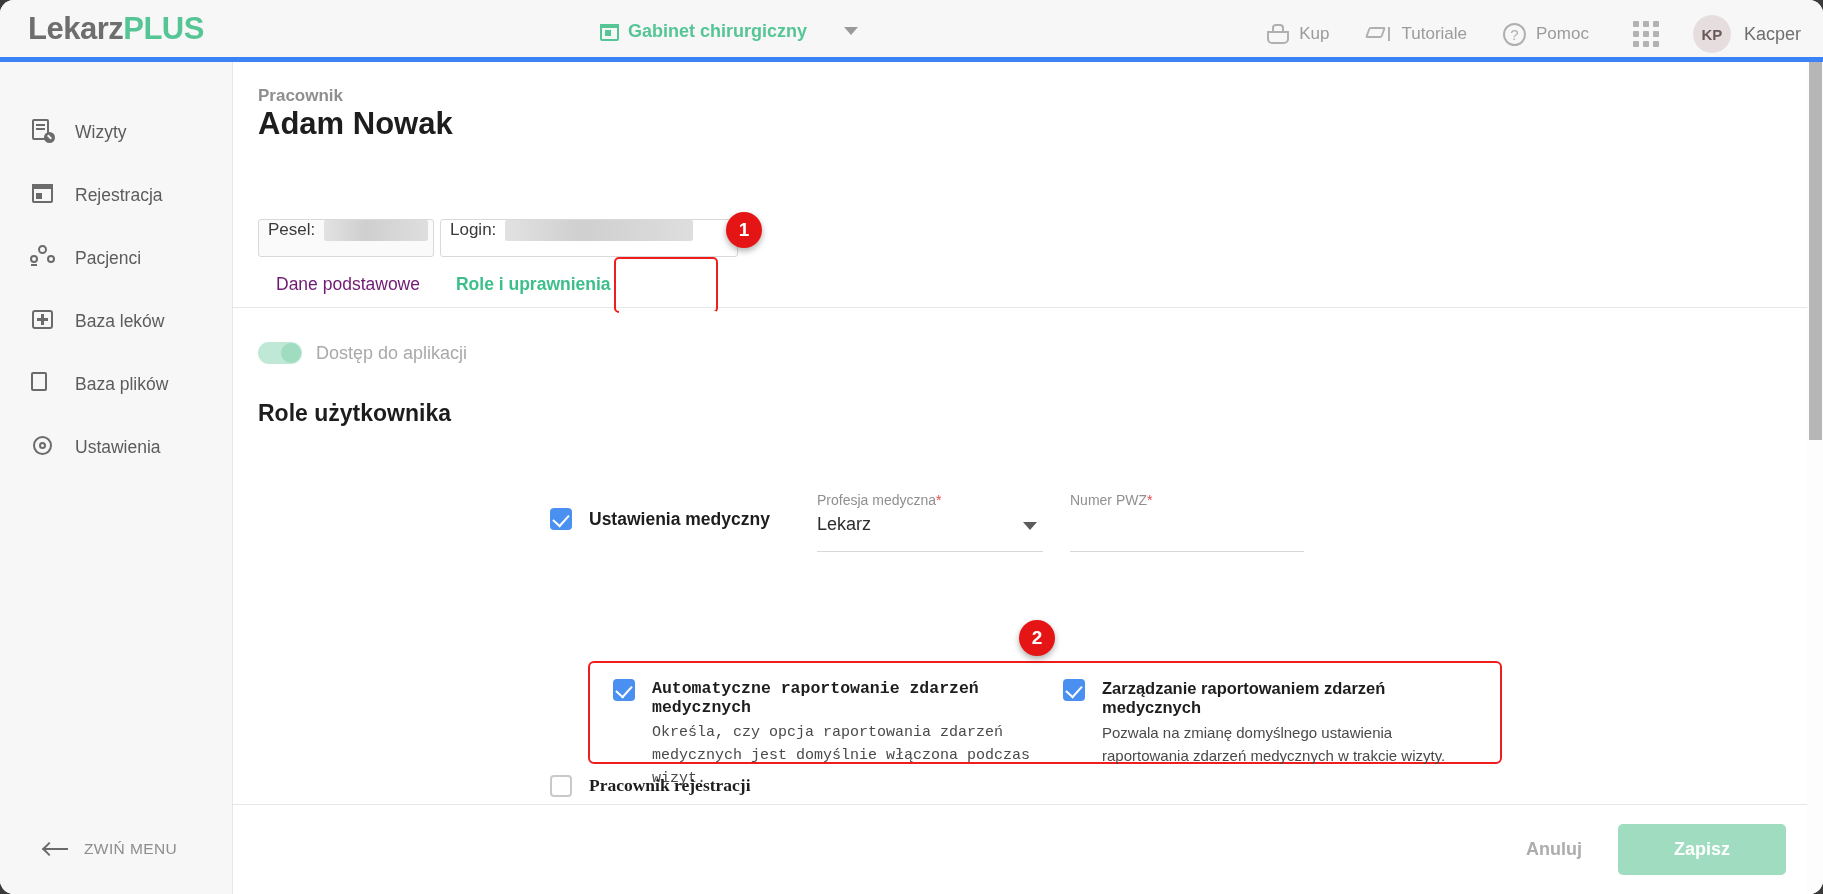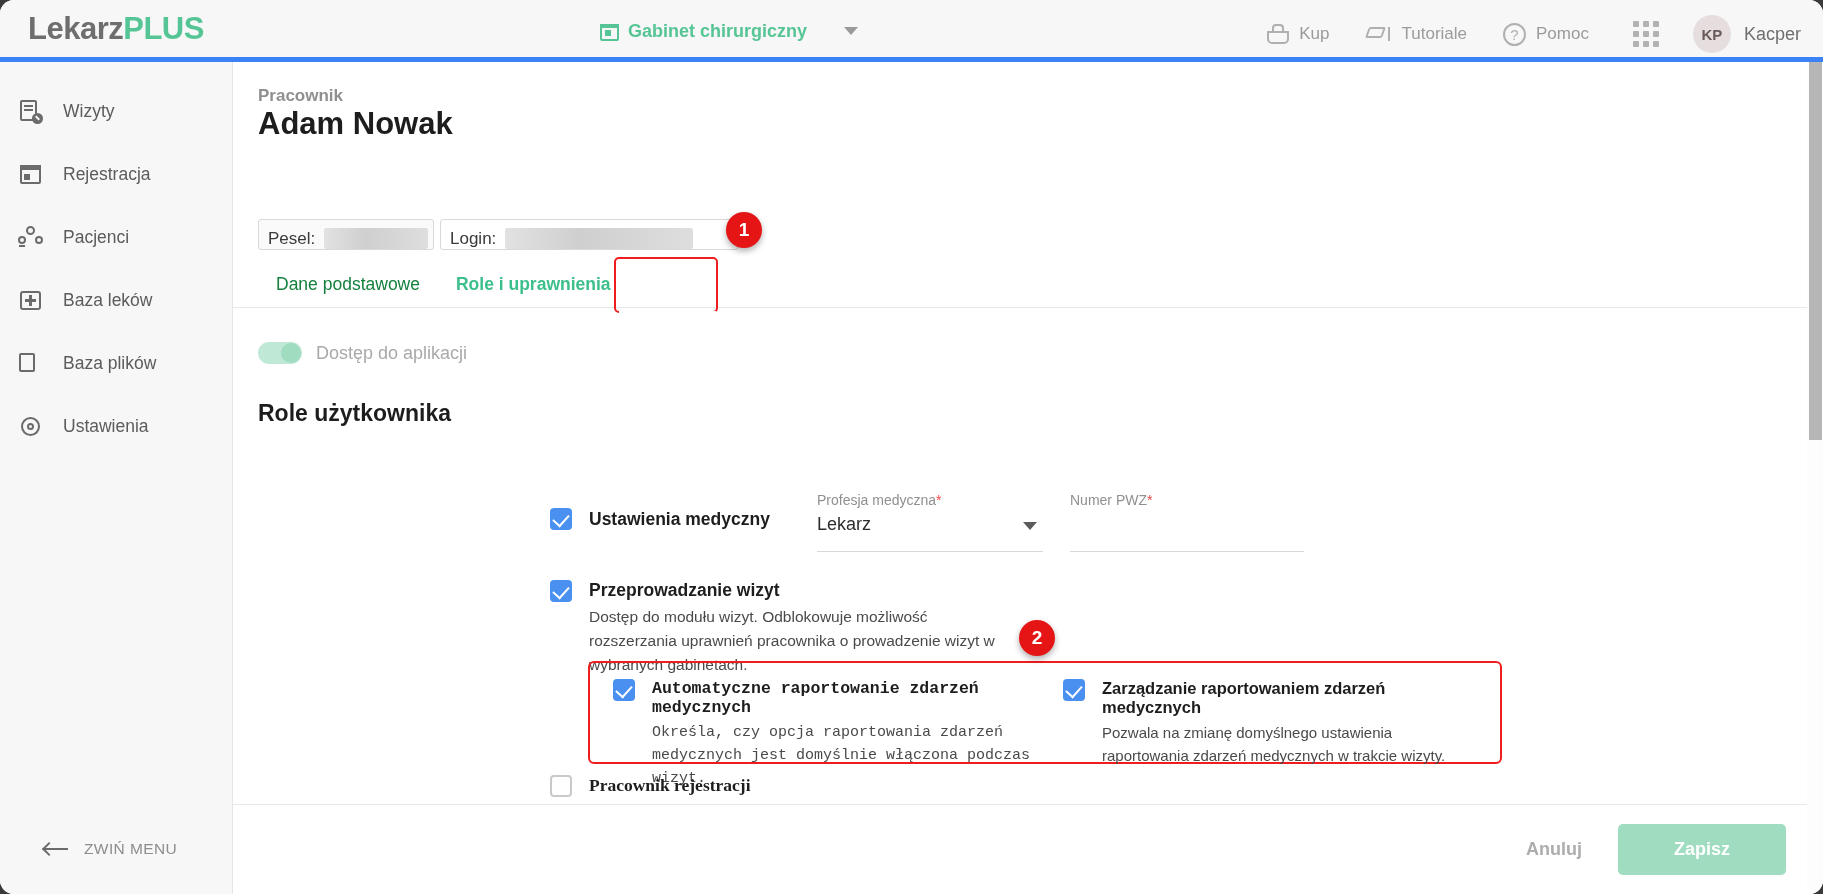--- a/index.html
+++ b/index.html
@@ -105,22 +105,22 @@
   .uname { color: #6f6f6f; font-size: 18px; }
 
   
   .sidebar {
     position: absolute; left: 0; top: 62px;
     width: 233px; height: 832px;
     background: #f7f7f7; border-right: 1px solid #e6e6e6;
   }
   .nav { padding-top: 18px; }
   .navitem {
-    display: flex; align-items: center; gap: 20px;
-    height: 63px; padding-left: 18px; color: #5c5c5c; font-size: 17.5px;
+    display: flex; align-items: flex-end; gap: 20px;
+    height: 63px; padding-left: 30px; color: #5c5c5c; font-size: 17.5px;
     cursor: pointer;
   }
   .navitem .ic { width: 25px; height: 25px; position: relative; flex: 0 0 auto; }
 
   .ic-visits b { position:absolute; left:2px; top:1px; width:17px; height:21px; border:2px solid #6b6b6b; border-radius:2px;}
   .ic-visits u { position:absolute; left:6px; top:6px; width:9px; height:2px; background:#6b6b6b; box-shadow:0 4px 0 #6b6b6b;}
   .ic-visits s { position:absolute; right:0px; bottom:0px; width:11px; height:11px; border-radius:50%; background:#6b6b6b;}
   .ic-visits s:after{content:"";position:absolute;left:3px;top:4px;width:5px;height:2px;background:#f7f7f7;transform:rotate(45deg);}
 
   .ic-reg b { position:absolute; left:2px; top:3px; width:21px; height:19px; border:2px solid #6b6b6b; border-radius:2px;}
@@ -154,32 +154,32 @@
   
   .main {
     position: absolute; left: 233px; top: 62px;
     width: 1581px; height: 832px; background: #ffffff; overflow: hidden;
   }
   .crumb { position:absolute; left:25px; top:24px; color:#8f8f8f; font-size:17px; font-weight:600;}
   .ptitle { position:absolute; left:25px; top:44px; color:#1d1d1d; font-size:31px; font-weight:bold;}
 
   .idrow { position:absolute; left:25px; top:157px; display:flex; gap:6px; }
   .idbox {
-    height: 31px; border: 1px solid #d9d9d9; border-radius: 3px;
-    display: flex; align-items: flex-end; background: #fff;
+    height: 38px; border: 1px solid #d9d9d9; border-radius: 3px;
+    display: flex; align-items: flex-start; background: #fff;
     font-size: 17px; color: #3a3a3a; padding-left: 9px; overflow: hidden;
   }
   .idbox.pesel { width: 176px; background:#fafafa;}
   .idbox.login { width: 298px; }
   .redact { height: 21px; background: linear-gradient(90deg,#e2e2e2,#cfcfcf 40%,#dedede); margin-left: 9px; border-radius:2px;}
   .redact.p { width: 104px; }
   .redact.l { width: 188px; }
 
   .tabs { position:absolute; left:25px; top:198px; display:flex; align-items:flex-end; height:48px; }
-  .tab { font-size:17.5px; color:#15803d; padding: 0 18px; height:48px; line-height:48px; cursor:pointer;}
+  .tab { font-size:17.5px; color:#701a75; padding: 0 18px; height:48px; line-height:48px; cursor:pointer;}
   .tab.active { color:#3cbf8b; font-weight:bold; }
   .tabs-underline { position:absolute; left:0; top:245px; width:1581px; height:1px; background:#e7e7e7;}
 
   .hl-tab {
     position:absolute; left:381px; top:195px; width:104px; height:56px;
     border:2.4px solid #ef1d1d; border-radius:5px; pointer-events:none;
   }
   .hl-tab:after {
     content:""; position:absolute; left:3px; bottom:-2.4px; width:97px; height:2.4px; background:#fff;
   }
@@ -423,27 +423,20 @@
       </div>
       <div class="field pwz">
         <div class="flab">
           <span>Numer PWZ</span><em>*</em>
         </div>
         <div class="fval"><span class="blur"></span></div>
         <div class="fline"></div>
       </div>
     </div>
 
-    <div class="role r2">
-      <span class="cbox on"></span>
-      <span>
-        <div class="role-title">Przeprowadzanie wizyt</div>
-        <div class="role-desc" style="max-width:420px">Dostęp do modułu wizyt. Odblokowuje możliwość rozszerzania uprawnień pracownika o prowadzenie wizyt w wybranych gabinetach.</div>
-      </span>
-    </div>
 
     <div class="hlbox"></div>
     <div class="role sub1">
       <span class="cbox on"></span>
       <span>
         <div class="role-title">Automatyczne raportowanie zdarzeń medycznych</div>
         <div class="role-desc" style="max-width:390px">Określa, czy opcja raportowania zdarzeń medycznych jest domyślnie włączona podczas wizyt.</div>
       </span>
     </div>
     <div class="role sub2">

